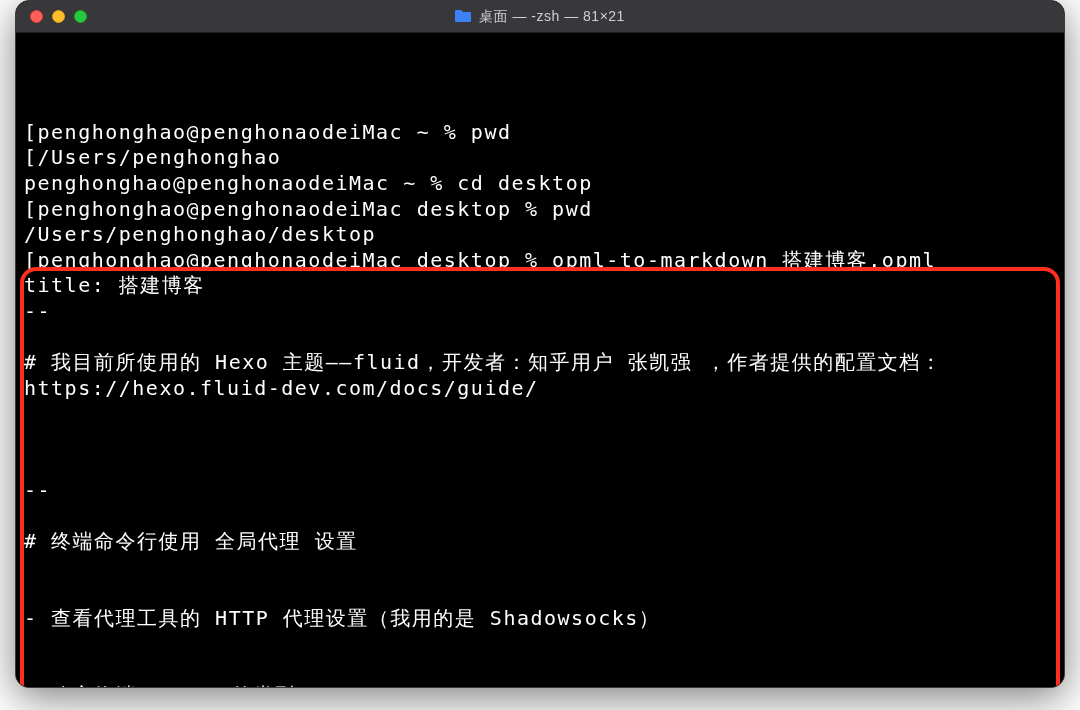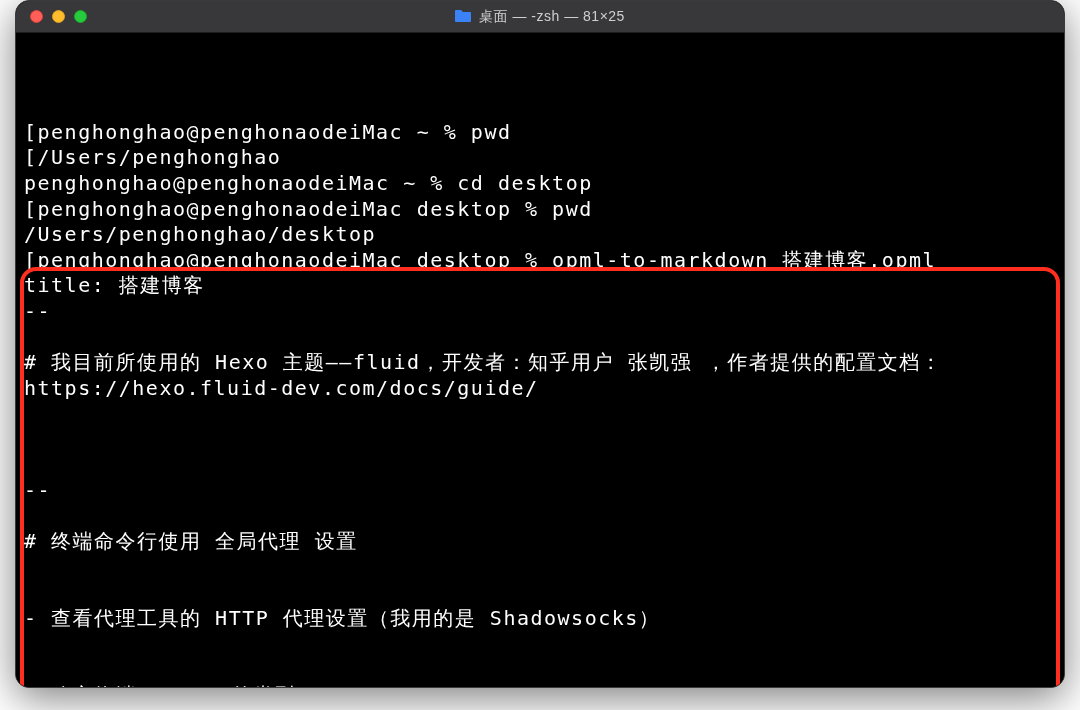--- a/index.html
+++ b/index.html
@@ -50,21 +50,21 @@
         <div class="dot dot-close"></div>
         <div class="dot dot-min"></div>
         <div class="dot dot-max"></div>
       </div>
       <div class="title-center">
         <span class="folder-icon">
           <svg width="16" height="13" viewBox="0 0 16 13">
               <path fill="#3b82f6" d="M1 1h5l2 2h7a1 1 0 0 1 1 1v8a1 1 0 0 1-1 1H1a1 1 0 0 1-1-1V2a1 1 0 0 1 1-1z"></path>
             </svg>
         </span>
-        <span><span>桌面</span><span> — -zsh — 81×25</span></span>
+        <span><span>桌面</span><span> — -zsh — 81×21</span></span>
       </div>
     </div>
     <div class="terminal-body" id="terminal-body">
       
       <div class="line">[penghonghao@penghonaodeiMac ~ % pwd</div><div class="line">[/Users/penghonghao</div><div class="line">penghonghao@penghonaodeiMac ~ % cd desktop</div><div class="line">[penghonghao@penghonaodeiMac desktop % pwd</div><div class="line">/Users/penghonghao/desktop</div><div class="line">[penghonghao@penghonaodeiMac desktop % opml-to-markdown 搭建博客.opml</div><div class="line">title: 搭建博客</div><div class="line">--</div><div class="line"></div><div class="line"># 我目前所使用的 Hexo 主题——fluid，开发者：知乎用户 张凯强 ，作者提供的配置文档：</div><div class="line">https://hexo.fluid-dev.com/docs/guide/</div><div class="line"></div><div class="line"></div><div class="line"></div><div class="line">--</div><div class="line"></div><div class="line"># 终端命令行使用 全局代理 设置</div><div class="line"></div><div class="line"></div><div class="line">- 查看代理工具的 HTTP 代理设置（我用的是 Shadowsocks）</div><div class="line"></div><div class="line"></div><div class="line">- 确定终端 shell 的类型</div><div class="highlight-box" id="hlbox" style="top: 234.344px; height: 466.688px;"></div>
     </div>
   </div>
 </div>
 
 </body></html>

